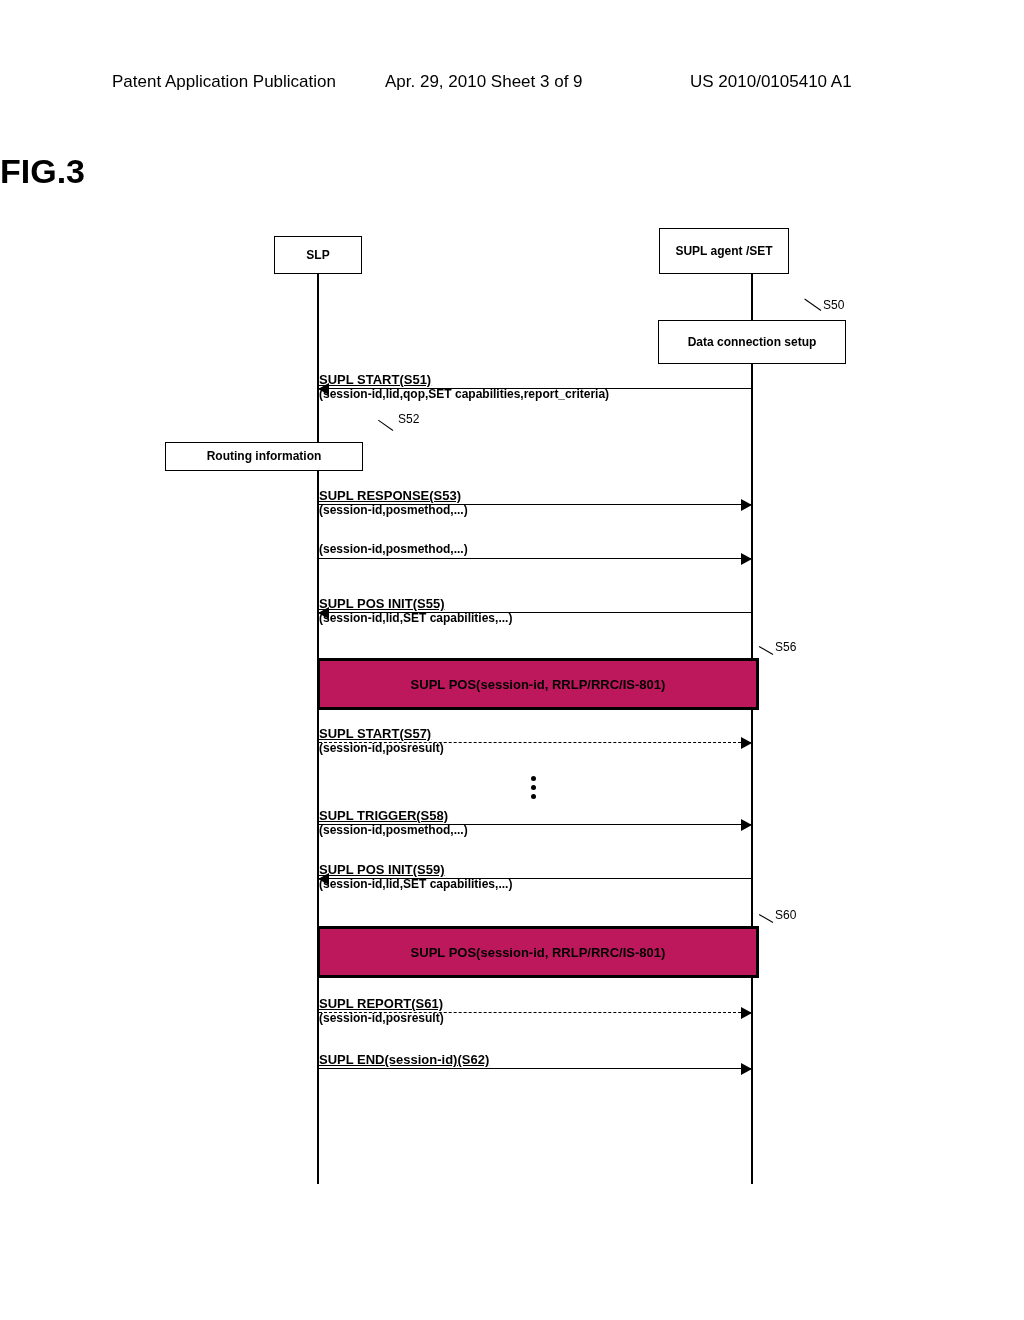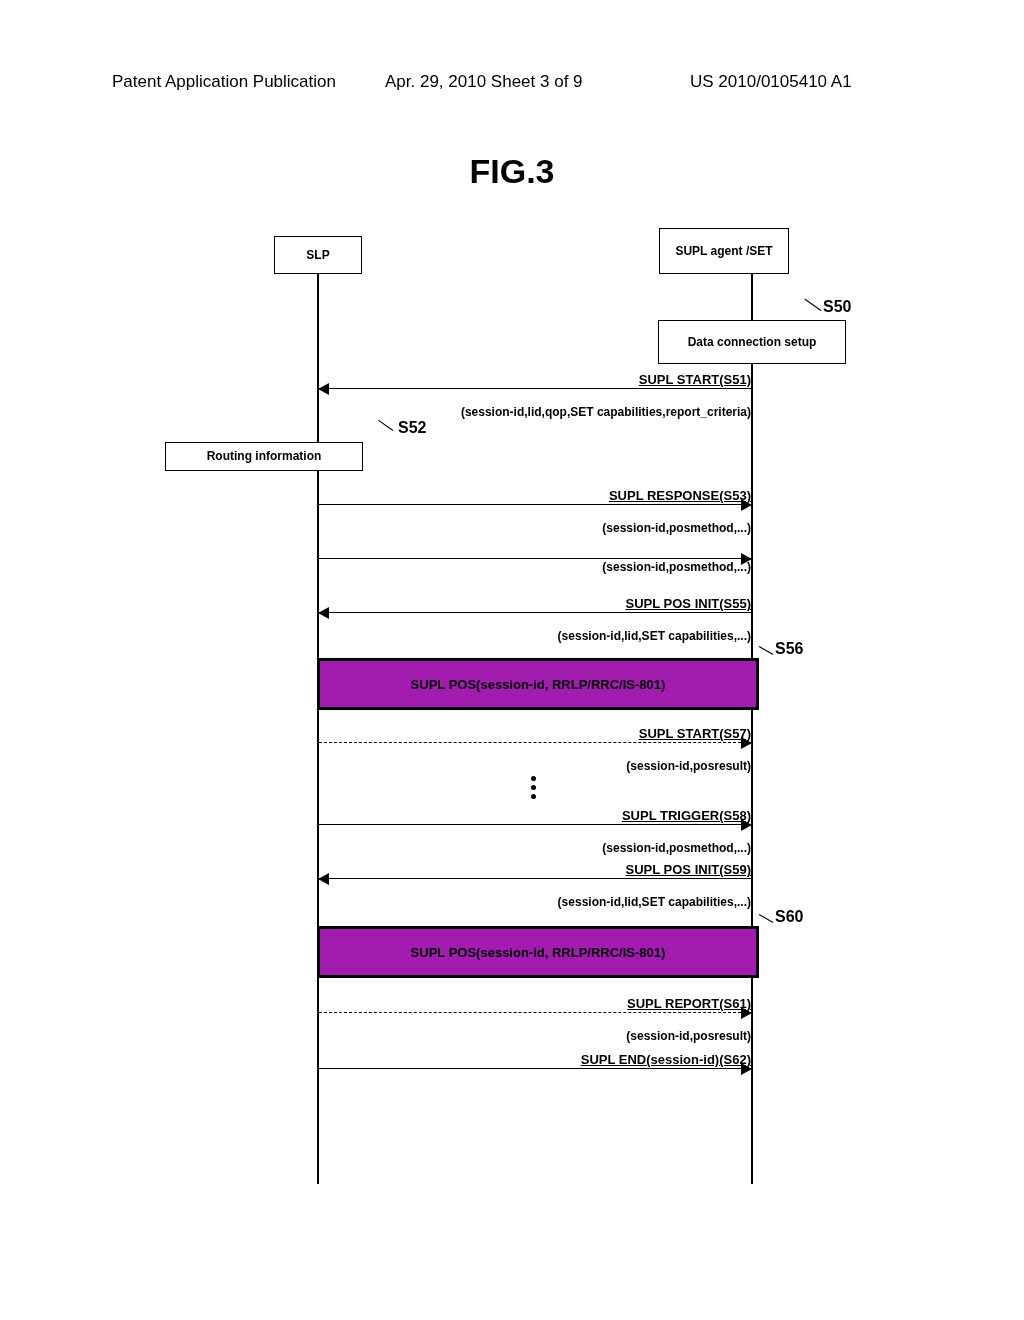--- a/index.html
+++ b/index.html
@@ -1,56 +1,56 @@
 <!DOCTYPE html>
 <html><head>
 <meta charset="utf-8">
 <style>
   html,body{margin:0;padding:0;background:#fff;font-family:Arial,Helvetica,sans-serif}
   .page{width:1024px;height:1184px;position:relative;background:#fff}
   .hdr{position:absolute;top:72px;left:0;width:100%;font-size:17px;color:#000}
   .hdr .left{position:absolute;left:112px}
   .hdr .mid{position:absolute;left:385px}
   .hdr .right{position:absolute;left:690px}
-  .figtitle{position:absolute;top:152px;width:100%;text-align:center;font-size:34px;font-weight:bold}
+  .figtitle{position:absolute;top:152px;width:100%;text-align:left;font-size:34px;font-weight:bold}
   .diagram{position:absolute;left:175px;top:216px;width:700px;height:1000px}
 
   
   .life{position:absolute;top:56px;width:2px;height:920px;background:#000}
   .life-slp{left:142px}
   .life-set{left:576px}
 
   
   .box{position:absolute;border:1.5px solid #000;background:#fff;
        font-size:12px;font-weight:bold;display:flex;align-items:center;justify-content:center;line-height:1.2}
   .slp-box{left:99px;top:20px;width:86px;height:36px}
   .set-box{left:484px;top:12px;width:128px;height:44px}
 
   
   .dcs-box{left:483px;top:104px;width:186px;height:42px}
 
   
   .ri-box{left:-10px;top:226px;width:196px;height:27px}
 
   
-  .taglbl{position:absolute;font-size:16px;font-weight:bold}
+  .taglbl{position:absolute;font-size:12px;font-weight:normal}
 
   
-  .msg{position:absolute;left:144px;width:432px;text-align:right}
+  .msg{position:absolute;left:144px;width:432px;text-align:left}
   .msg .title{font-size:13px;font-weight:bold;text-decoration:underline}
-  .msg .params{font-size:12px;font-weight:bold;margin-top:18px}
+  .msg .params{font-size:12px;font-weight:bold;margin-top:0}
   .arrow{position:absolute;left:144px;width:432px;height:0;border-top:1.5px solid #000}
   .arrow.dashed{border-top:1.5px dashed #000}
   .arrow .head{position:absolute;top:-6px;width:0;height:0;border-top:6px solid transparent;
                border-bottom:6px solid transparent}
   .arrow.right .head{right:-1px;border-left:11px solid #000}
   .arrow.left  .head{left:-1px;border-right:11px solid #000}
 
   
-  .posbox{position:absolute;left:142px;width:436px;height:46px;border:3px solid #000;background:#a21caf;
+  .posbox{position:absolute;left:142px;width:436px;height:46px;border:3px solid #000;background:#be185d;
           display:flex;align-items:center;justify-content:center;font-size:13px;font-weight:bold}
 
   
   .dots{position:absolute;left:356px;width:6px}
   .dots span{display:block;width:5px;height:5px;background:#000;border-radius:50%;margin:4px 0}
 </style>
 </head>
 <body>
 
 <div class="page">
@@ -76,21 +76,21 @@
     <div class="box dcs-box">Data connection setup</div>
 
     <div class="msg" style="top:156px">
       <div class="title">SUPL START(S51)</div>
       <div class="params">(session-id,lid,qop,SET capabilities,report_criteria)</div>
     </div>
     <div class="arrow left" style="top:172px">
         <span class="head"></span>
       </div>
 
-    <div class="taglbl" style="left:223px;top:203px">S52</div>
+    <div class="taglbl" style="left:223px;top:196px">S52</div>
     <div style="position:absolute;left:200px;top:214px;width:18px;height:0;border-top:1.5px solid #000;transform:rotate(35deg);transform-origin:right center"></div>
     <div class="box ri-box">Routing information</div>
 
     <div class="msg" style="top:272px">
       <div class="title">SUPL RESPONSE(S53)</div>
       <div class="params">(session-id,posmethod,...)</div>
     </div>
     <div class="arrow right" style="top:288px">
         <span class="head"></span>
       </div>

